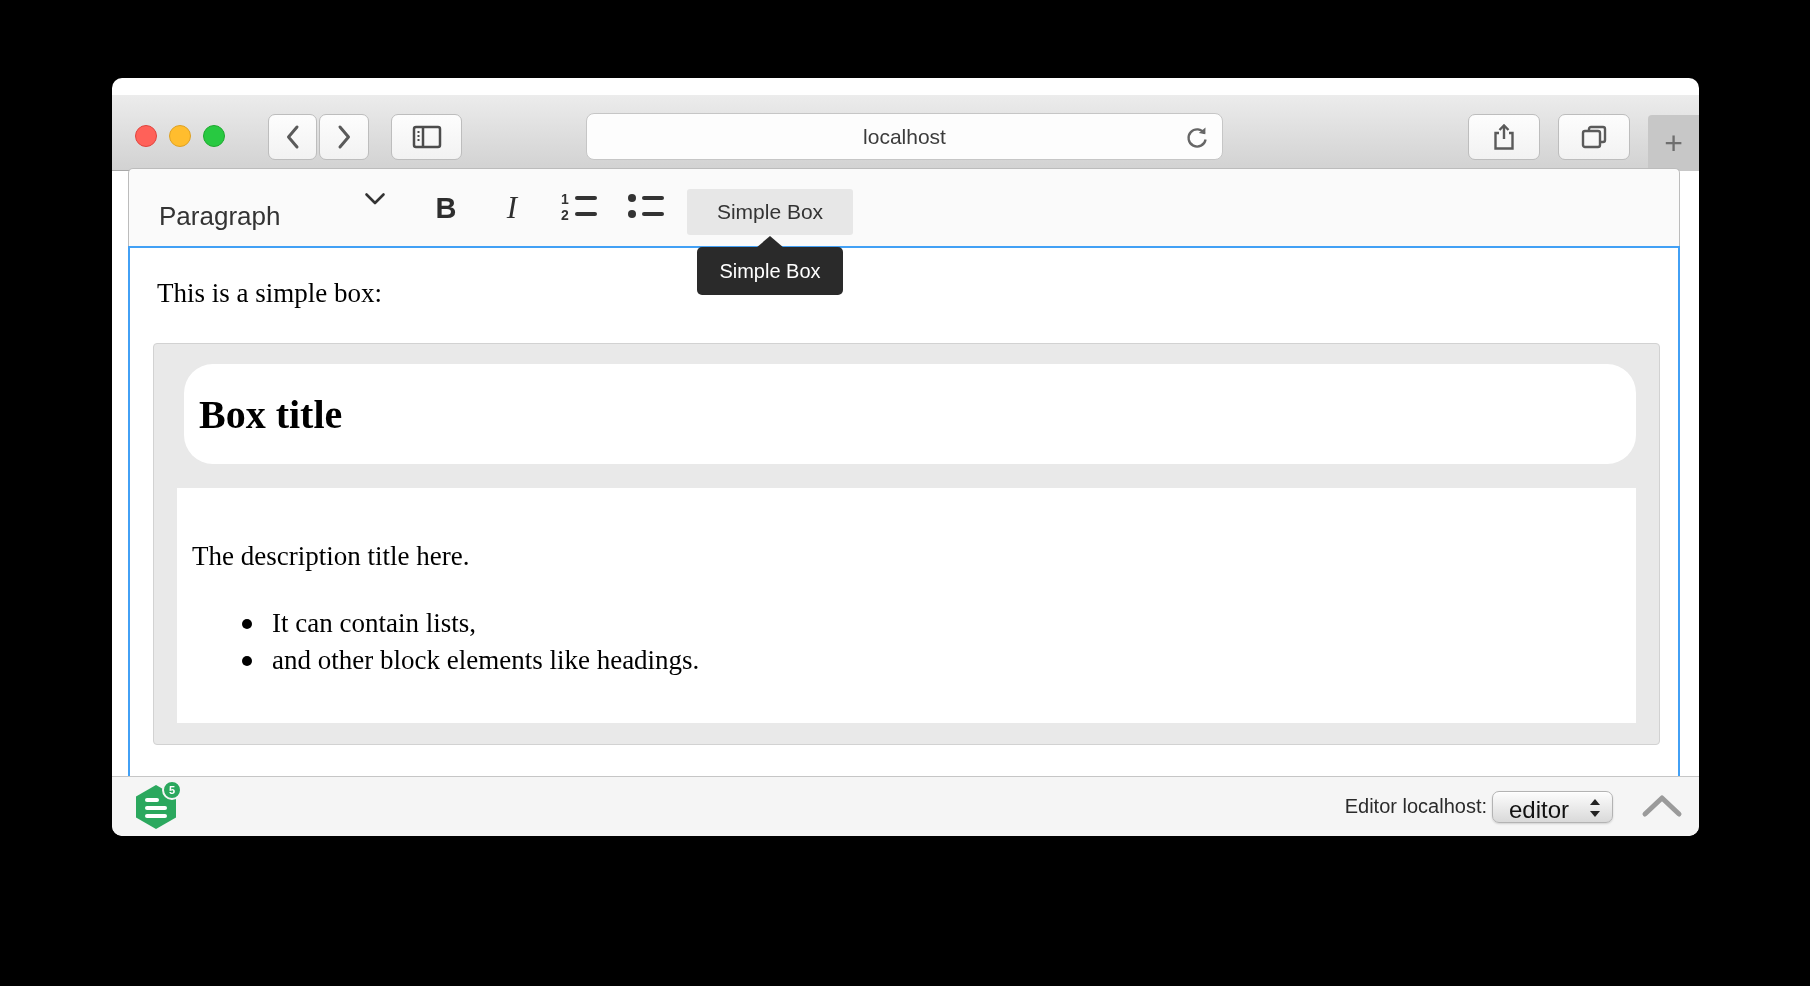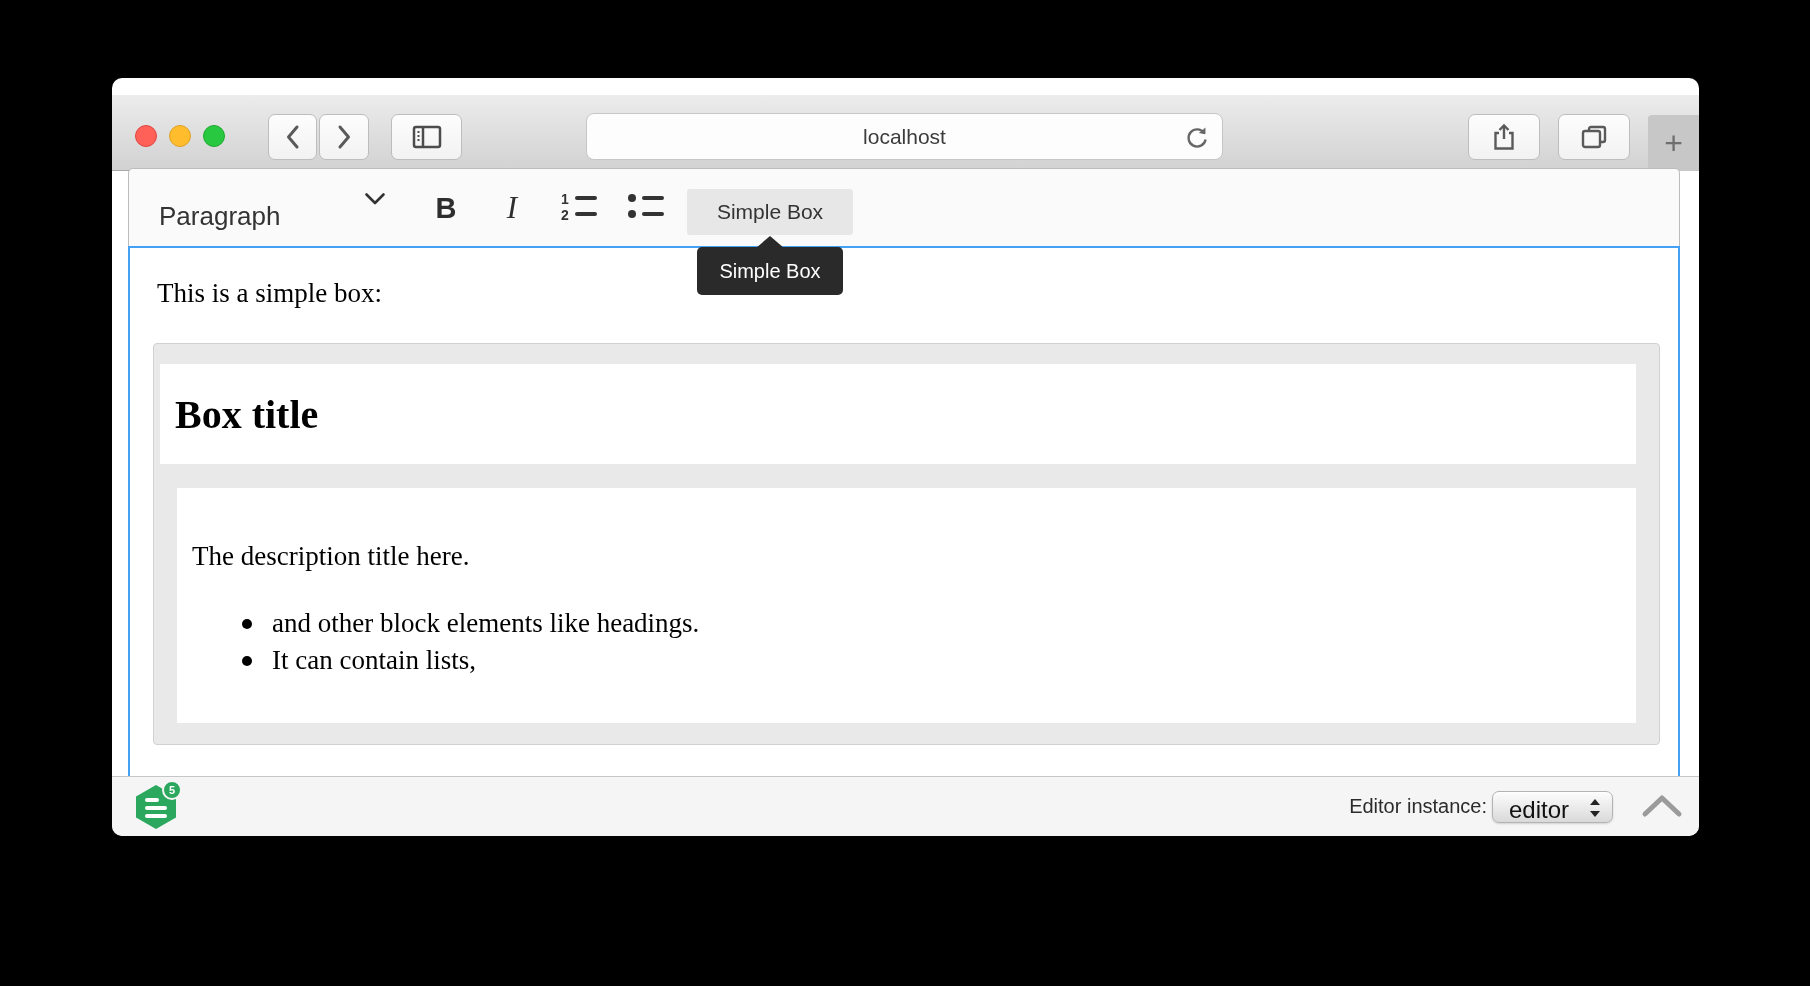--- a/index.html
+++ b/index.html
@@ -106,22 +106,22 @@
     background:#fff; border:2px solid #42a0f5; border-bottom:none; z-index:5;
     font-family:"Liberation Serif", serif; color:#000;
   }
   .intro { position:absolute; left:27px; top:30px; font-size:27px; }
 
   .simplebox {
     position:absolute; left:23px; top:95px; width:1507px; height:402px;
     background:#e9e9e9; border:1px solid #d2d2d2; border-radius:4px;
   }
   .sb-title {
-    position:absolute; left:6px; top:20px; right:23px; height:100px;
-    background:#fff; display:flex; align-items:center; padding-left:15px;
+    position:absolute; left:30px; top:20px; right:23px; height:100px;
+    background:#fff; display:flex; align-items:center; padding-left:15px;border-radius:29px;
   }
   .sb-title h1 { font-size:40px; font-weight:bold; font-family:"Liberation Serif", serif; }
   .sb-desc {
     position:absolute; left:23px; top:144px; right:23px; height:235px;
     background:#fff; padding:50px 0 0 15px;
   }
   .sb-desc p { font-size:27px; line-height:37px; }
   .sb-desc ul { margin-top:30px; list-style:none; }
   .sb-desc li { position:relative; padding-left:80px; font-size:27px; line-height:37px; }
   .sb-desc li .bullet {
@@ -256,42 +256,42 @@
 
       <div class="simplebox">
         <div class="sb-title">
           <h1>Box title</h1>
         </div>
         <div class="sb-desc">
           <p>The description title here.</p>
           <ul>
             <li>
               <span class="bullet"></span>
-              <span>and other block elements like headings.</span>
+              <span>It can contain lists,</span>
             </li>
             <li>
               <span class="bullet"></span>
-              <span>It can contain lists,</span>
+              <span>and other block elements like headings.</span>
             </li>
           </ul>
         </div>
       </div>
     </div>
 
     <div class="bottombar">
       <div class="cklogo">
         <div class="hexagon">
           <span class="hexline hl-1"></span>
           <span class="hexline hl-2"></span>
           <span class="hexline hl-3"></span>
         </div>
       </div>
       <div class="badge">5</div>
 
-      <span class="instance-label">Editor instance:</span>
+      <span class="instance-label">Editor localhost:</span>
       <div class="instance-select">
         <span class="sel-text">editor</span>
         <span class="sel-arrows">
           <span class="tri tri-up"></span>
           <span class="tri tri-dn"></span>
         </span>
       </div>
       <svg class="collapse" width="42" height="24" viewBox="0 0 42 24">
         <path d="M4 20 L21 4 L38 20" fill="none" stroke="#9b9b9b" stroke-width="5" stroke-linecap="round" stroke-linejoin="round"></path>
       </svg>

